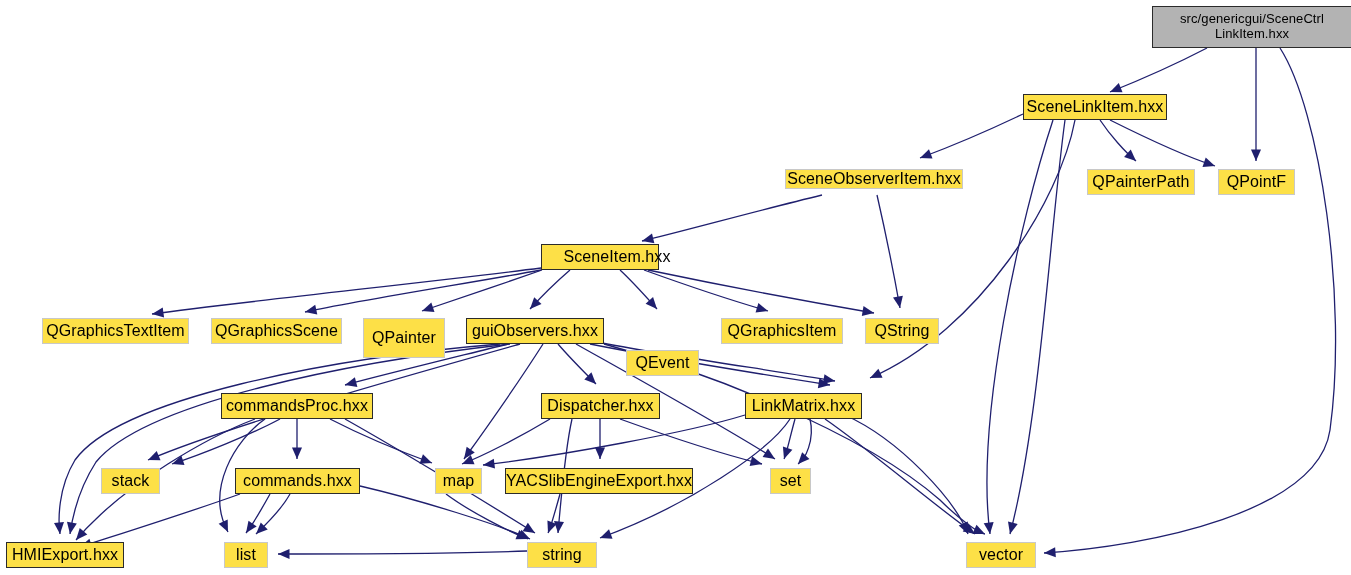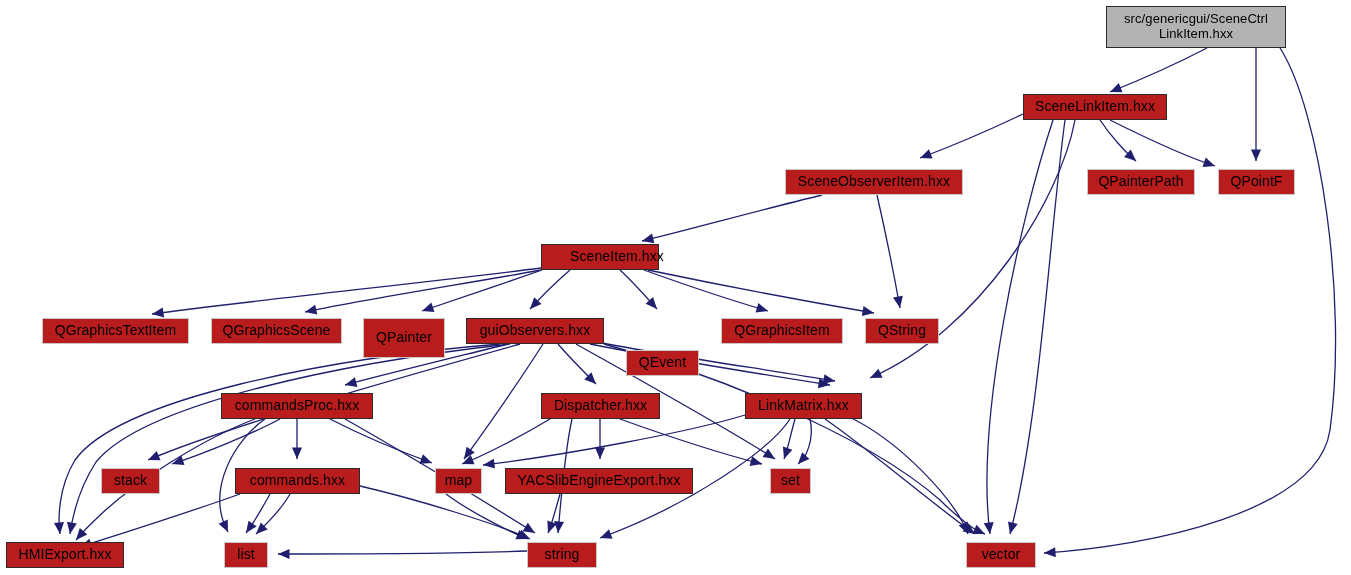--- a/index.html
+++ b/index.html
@@ -2,22 +2,22 @@
 <html><head>
 <meta charset="utf-8">
 <style>
   html,body{margin:0;padding:0;background:#ffffff;}
   body{width:1351px;height:575px;overflow:hidden;font-family:"Liberation Sans",sans-serif;}
   #graph{position:relative;width:1351px;height:575px;background:#ffffff;}
   svg{position:absolute;left:0;top:0;width:1351px;height:575px;}
   .edge{fill:none;stroke:#1f1f6e;stroke-width:1.3;}
   .ahead{fill:#1f1f6e;stroke:none;}
   .node{position:absolute;box-sizing:border-box;display:flex;align-items:center;
-        justify-content:center;text-align:center;background:#b91c1c;
-        font-size:14px;color:#000000;line-height:1.12;letter-spacing:0.1px;}
+        justify-content:center;text-align:center;background:#fde047;
+        font-size:16px;color:#000000;line-height:1.12;letter-spacing:0.1px;}
   .n-plain{border:1px solid #c8c8c8;}
   .n-bold{border:1.6px solid #2b2b2b;}
   .n-root{border:1.6px solid #2b2b2b;background:#b3b3b3;font-size:13px;}
 </style>
 </head>
 <body>
 
 <div id="graph">
   <svg id="edges" viewBox="0 0 1351 575">
       <path d="M1207,48 C1180,62 1140,80 1110,92" class="edge" stroke="#1f1f6e"></path>
@@ -117,33 +117,33 @@
       <path d="M845,415 C900,440 955,500 968,534" class="edge" stroke="#1f1f6e"></path>
       <polygon points="968,534 958.7243621261704,525.5612476020694 967.8451151910575,521.4610203486902" class="ahead" fill="#1f1f6e"></polygon>
       <path d="M527,551 C450,554 330,554 278,554" class="edge" stroke="#1f1f6e"></path>
       <polygon points="278,554 289.4987110982123,548.9970365702067 289.50128813805725,558.9970362381499" class="ahead" fill="#1f1f6e"></polygon>
       <path d="M560,494 C555,512 550,530 548,533" class="edge" stroke="#1f1f6e"></path>
       <polygon points="548,533 547.4144942197969,520.4737402636961 556.7613632734382,524.0284609129287" class="ahead" fill="#1f1f6e"></polygon>
       <path d="M446,494 C470,512 510,532 528,539" class="edge" stroke="#1f1f6e"></path>
       <polygon points="528,539 515.4613932368566,539.1825936451672 519.3146973320104,529.954806935979" class="ahead" fill="#1f1f6e"></polygon>
     </svg>
   <div id="nodes">
-      <div class="node n-root" style="left: 1106px; top: 6px; width: 180px; height: 42px;">
+      <div class="node n-root" style="left: 1152px; top: 6px; width: 200px; height: 42px;">
         <span>src/genericgui/SceneCtrl<br>LinkItem.hxx</span>
       </div>
       <div class="node n-bold" style="left: 1023px; top: 94px; width: 144px; height: 26px;">
         <span>SceneLinkItem.hxx</span>
       </div>
       <div class="node n-plain" style="left: 1087px; top: 169px; width: 108px; height: 26px;">
         <span>QPainterPath</span>
       </div>
       <div class="node n-plain" style="left: 1218px; top: 169px; width: 77px; height: 26px;">
         <span>QPointF</span>
       </div>
-      <div class="node n-plain" style="left: 785px; top: 169px; width: 178px; height: 26px;">
+      <div class="node n-plain" style="left: 785px; top: 169px; width: 178px; height: 20px;">
         <span>SceneObserverItem.hxx</span>
       </div>
       <div class="node n-bold" style="left: 541px; top: 244px; width: 118px; height: 26px; padding-left: 34px;">
         <span>SceneItem.hxx</span>
       </div>
       <div class="node n-plain" style="left: 42px; top: 318px; width: 147px; height: 26px;">
         <span>QGraphicsTextItem</span>
       </div>
       <div class="node n-plain" style="left: 211px; top: 318px; width: 131px; height: 26px;">
         <span>QGraphicsScene</span>

